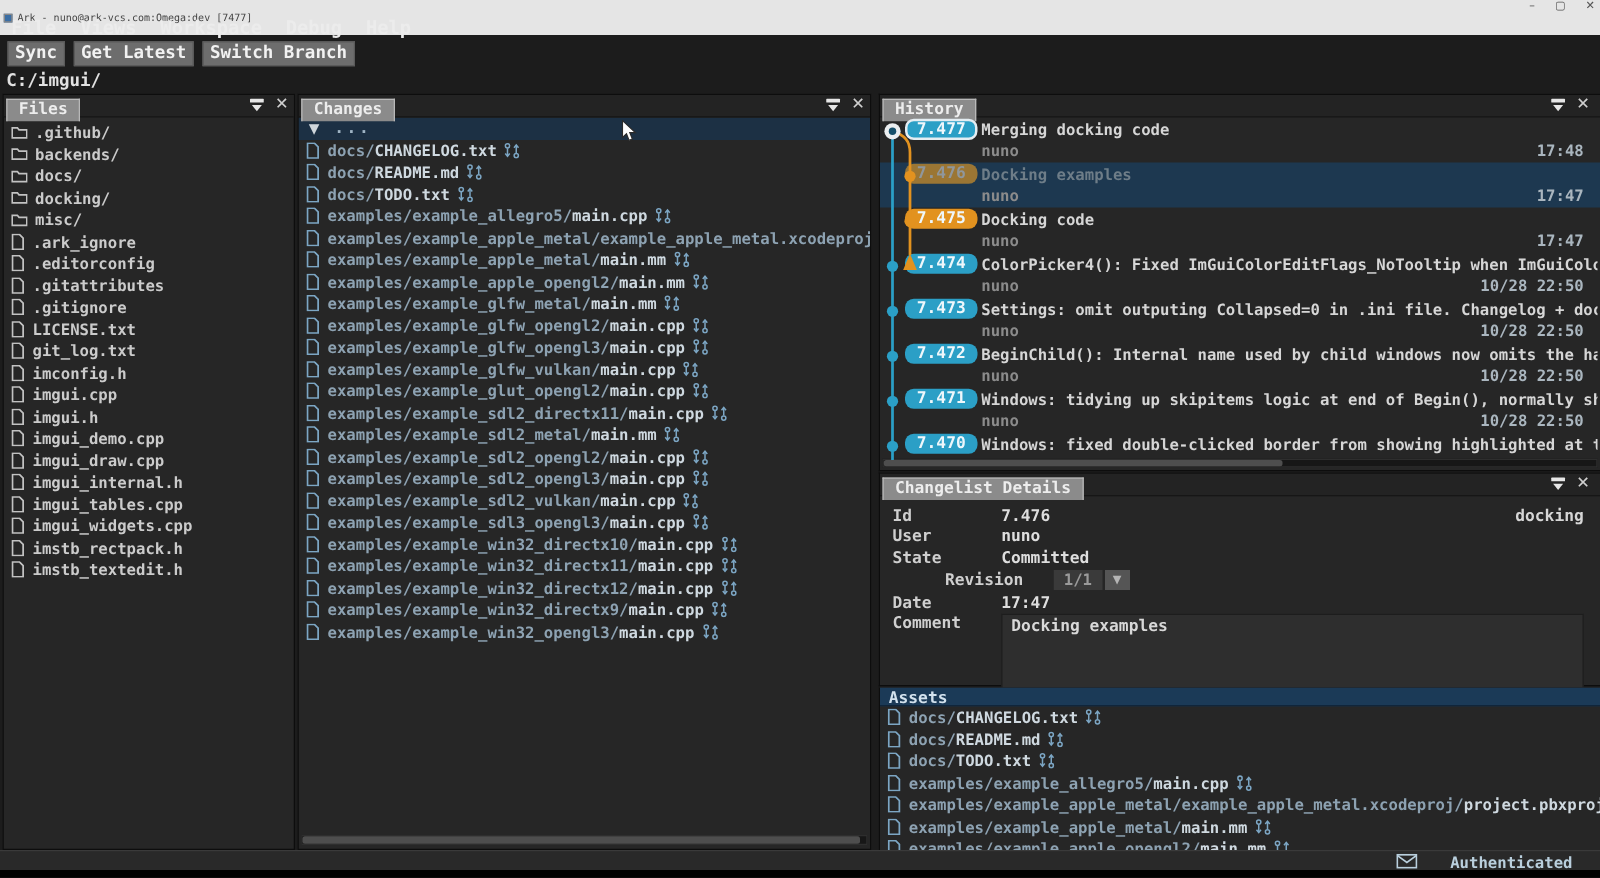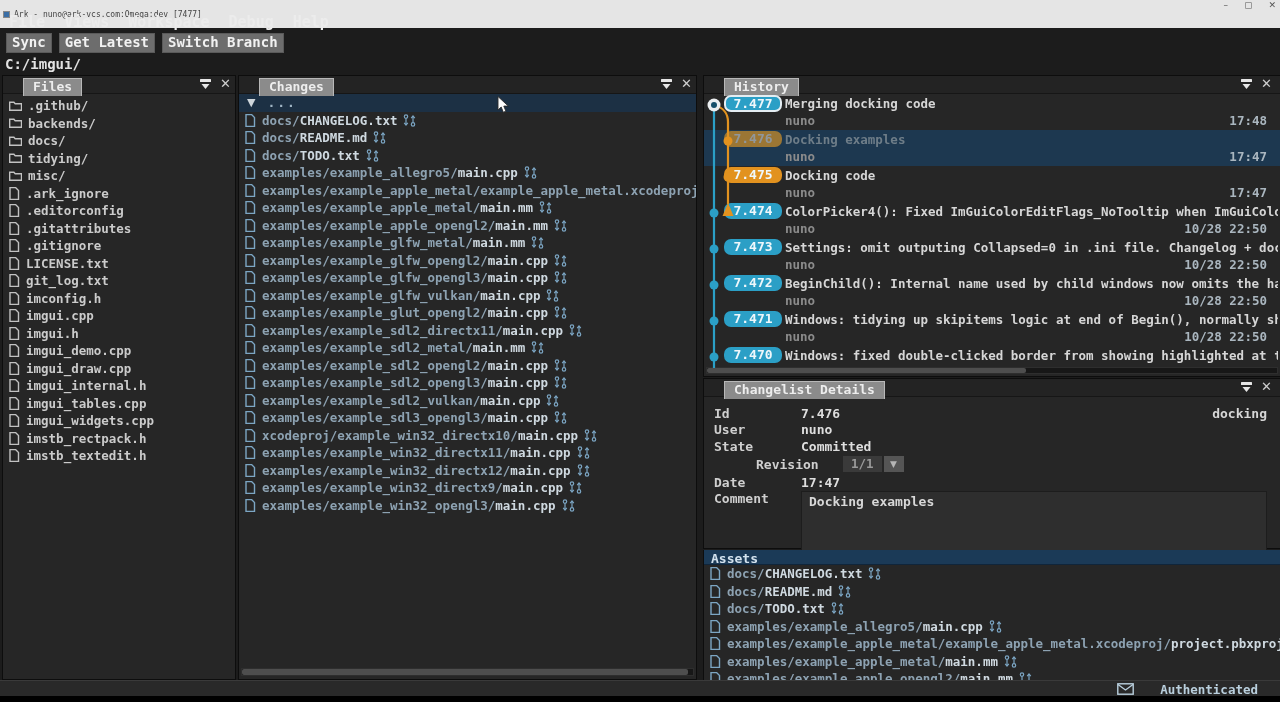--- a/index.html
+++ b/index.html
@@ -18,21 +18,21 @@
   .menubar { position:absolute; top:11px; left:0; right:0; height:22px; display:flex; gap:19px; align-items:center; padding-left:9px; }
   .menu-item { font-size:15px; font-weight:700; color:#ececec; }
   .toolbar { position:absolute; top:33px; left:0; right:0; height:20px; display:flex; gap:7px; align-items:center; padding-left:6px; }
   .tool-btn { background:#6d6d6d; color:#f2f2f2; font-size:14px; font-weight:700; padding:0 5px 1px; line-height:17px; border:1px solid #5a5a5a; }
   .pathrow { position:absolute; top:54px; left:0; right:0; height:18px; padding-left:5px; }
   .path-text { font-size:14px; font-weight:700; color:#e2e2e2; }
 
   
   .panel { position:absolute; background:#262626; border:1px solid #0d0d0d; }
   .tabbar { position:relative; height:18px; background:#232323; border-bottom:1px solid #161616; }
-  .tab { display:inline-block; background:#8b8b8b; border:1px solid #b8b8b8; border-bottom:none; color:#ededed; font-size:13px; font-weight:700; padding:0 9px 1px; line-height:16px; margin-left:20px; }
+  .tab { display:inline-block; background:#8b8b8b; border:1px solid #b8b8b8; border-bottom:none; color:#ededed; font-size:13px; font-weight:700; padding:0 9px 1px; line-height:16px; margin-left:2px; }
   .tab-icons { position:absolute; right:4px; top:1px; display:flex; gap:8px; align-items:center; }
   .filter-icon svg { display:block; }
   .close-icon { color:#cfcfcf; font-size:13px; font-family:"DejaVu Sans", sans-serif; line-height:14px; }
 
   
   .file-row { display:flex; align-items:center; height:17.5px; padding-left:6px; white-space:nowrap; overflow:hidden; }
   .file-row .ico { flex:0 0 auto; margin-right:6px; display:flex; }
   .file-row .fname { font-size:12.5px; font-weight:700; color:#cbcbcb; flex:0 0 auto; }
   .file-row .fdir { font-size:12.5px; font-weight:700; color:#8da2b2; flex:0 0 auto; }
   .file-row .ffile { font-size:12.5px; font-weight:700; color:#cfd9e0; flex:0 0 auto; }
@@ -197,21 +197,21 @@
           <span class="fname">docs/</span>
         </div>
 
         <div class="file-row">
           <span class="ico">
             <svg width="13" height="12" stroke="#c2c2c2">
               <use href="#folder-ico"></use>
             </svg>
           </span>
 
-          <span class="fname">tidying/</span>
+          <span class="fname">docking/</span>
         </div>
 
         <div class="file-row">
           <span class="ico">
             <svg width="13" height="12" stroke="#c2c2c2">
               <use href="#folder-ico"></use>
             </svg>
           </span>
 
           <span class="fname">misc/</span>
@@ -662,21 +662,21 @@
             </svg>
           </span>
         </div>
 
         <div class="file-row">
           <span class="ico">
             <svg width="11" height="13" stroke="#7ca6c4">
               <use href="#doc-ico"></use>
             </svg>
           </span>
-          <span class="fdir">xcodeproj/example_win32_directx10/</span>
+          <span class="fdir">examples/example_win32_directx10/</span>
           <span class="ffile">main.cpp</span>
           <span class="branch-ico">
             <svg width="13" height="13" stroke="#7ca6c4" fill="none">
               <use href="#branch-ico"></use>
             </svg>
           </span>
         </div>
 
         <div class="file-row">
           <span class="ico">

